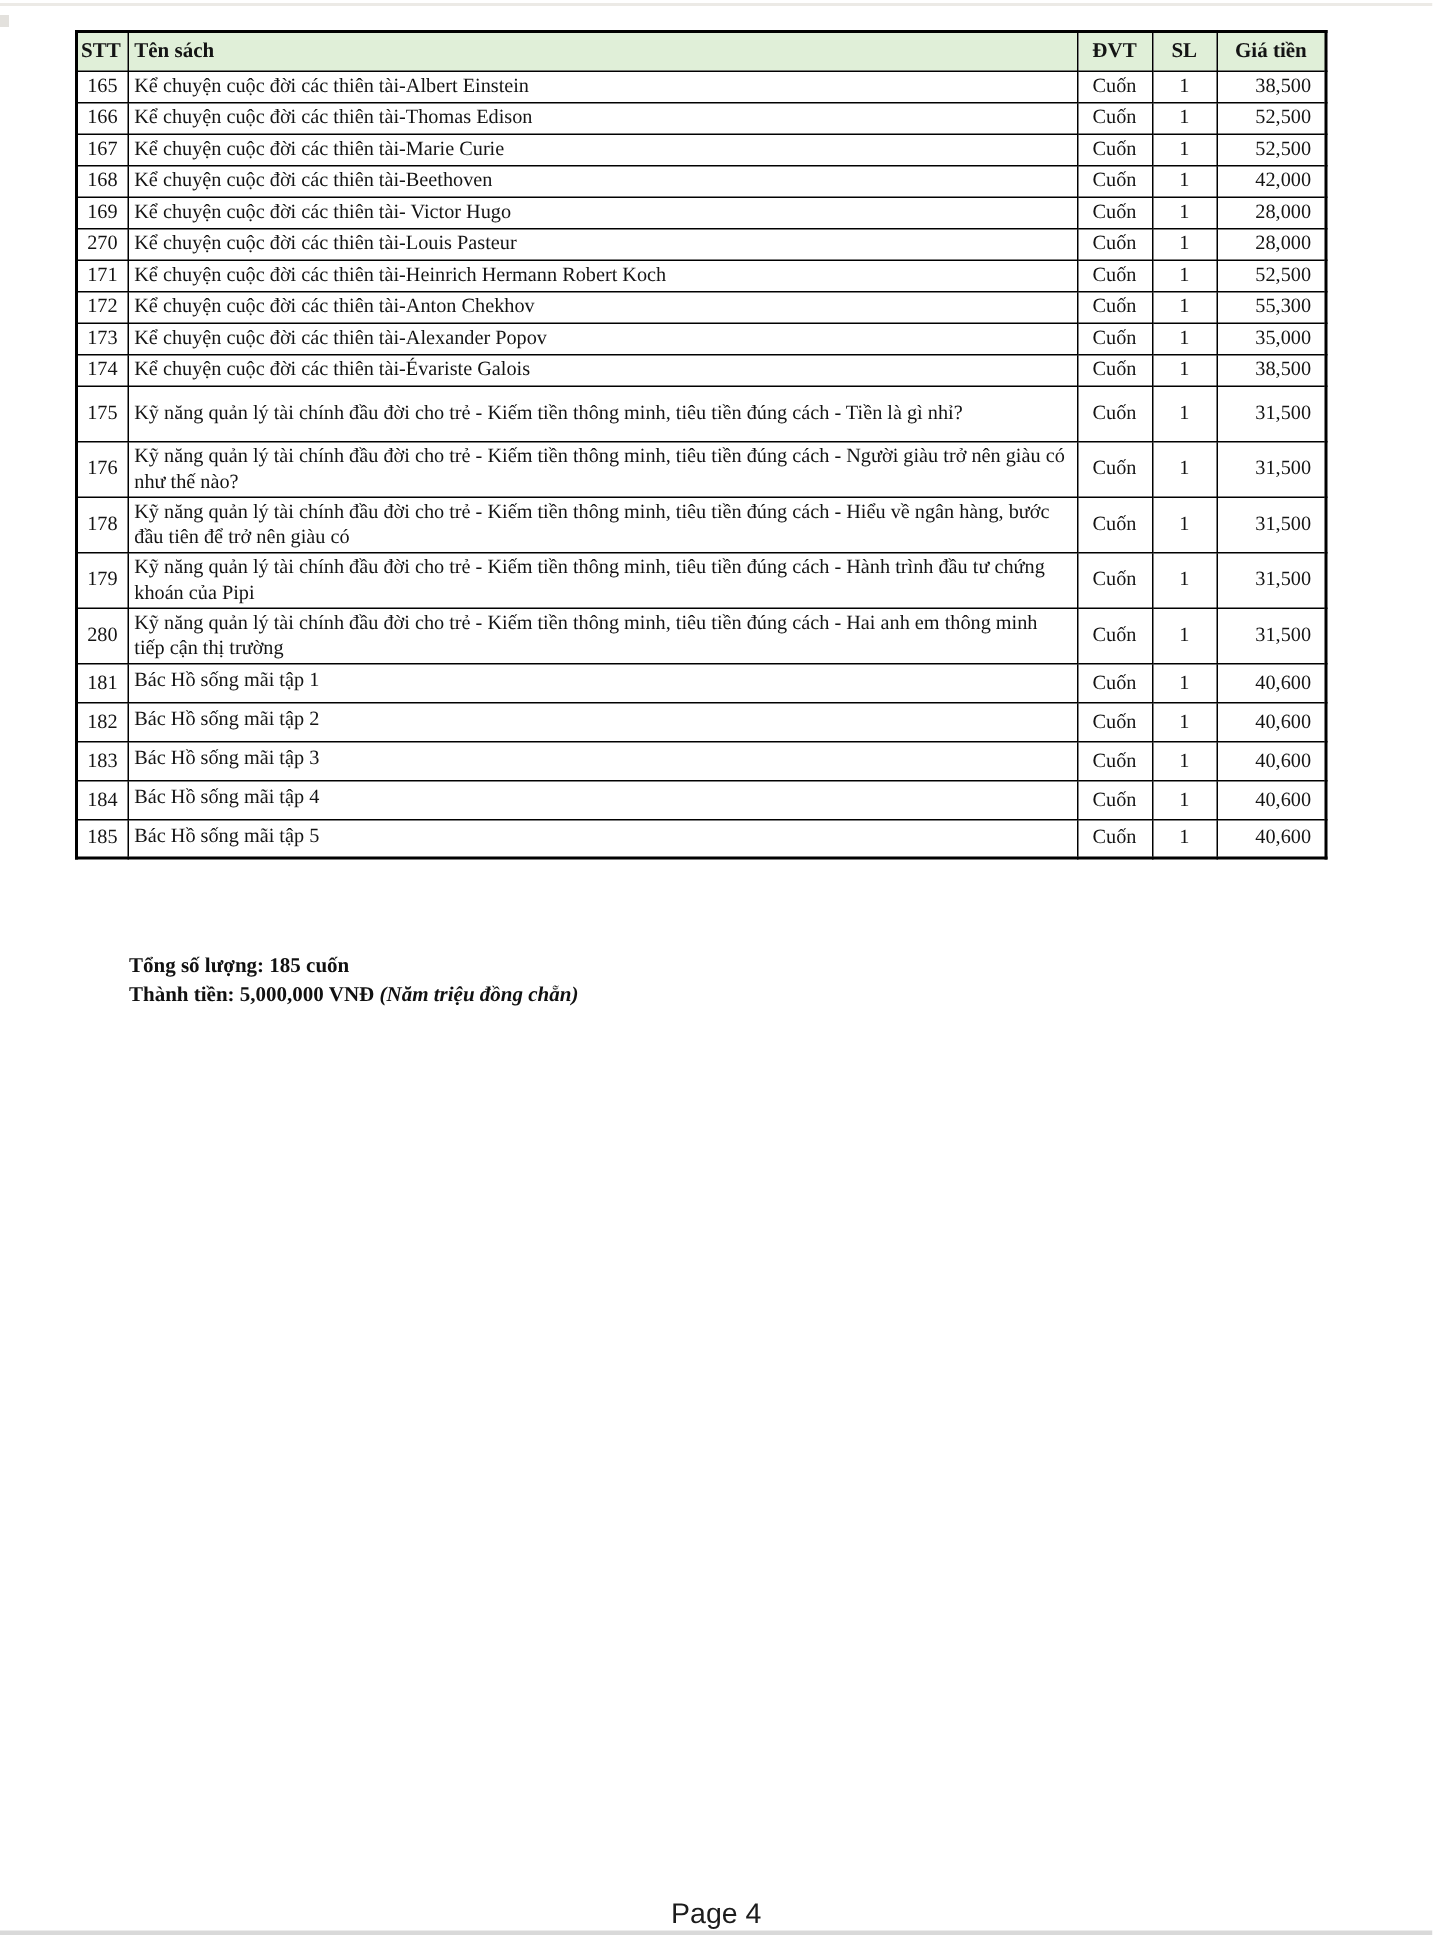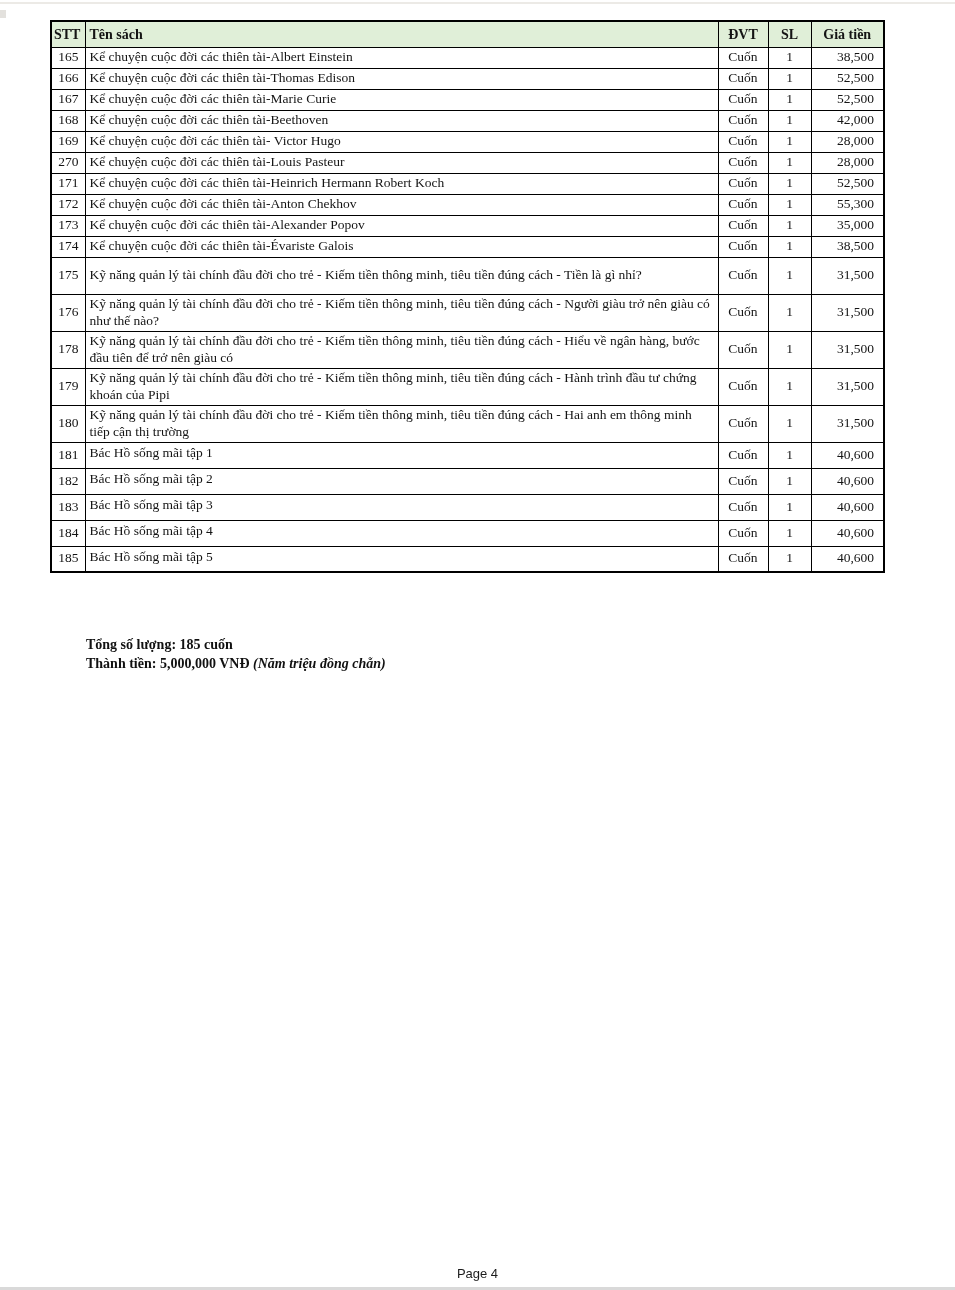--- a/index.html
+++ b/index.html
@@ -62,21 +62,21 @@
   .summary {
     position: absolute; left: 86px; top: 635px;
     font-size: 14px; font-weight: bold; line-height: 19px;
     color: #111;
   }
   .summary .amount-words { font-style: italic; }
   .page-footer {
     position: absolute; left: 0; top: 1266px; width: 100%;
     text-align: center;
     font-family: "Liberation Sans", sans-serif;
-    font-size: 13px; color: #1c1c1c;
+    font-size: 19px; color: #1c1c1c;
   }
 </style>
 </head>
 <body>
 
 <div class="scan-edge-top"></div>
 <div class="scan-mark-left"></div>
 
 <div class="table-wrap">
   <table class="book-table">
@@ -182,21 +182,21 @@
     <td class="c-price">31,500</td>
   </tr>
         <tr class="r-lg">
     <td class="c-stt">179</td>
     <td class="c-title">Kỹ năng quản lý tài chính đầu đời cho trẻ - Kiếm tiền thông minh, tiêu tiền đúng cách - Hành trình đầu tư chứng khoán của Pipi</td>
     <td class="c-dvt">Cuốn</td>
     <td class="c-sl">1</td>
     <td class="c-price">31,500</td>
   </tr>
         <tr class="r-lg">
-    <td class="c-stt">180</td>
+    <td class="c-stt">280</td>
     <td class="c-title">Kỹ năng quản lý tài chính đầu đời cho trẻ - Kiếm tiền thông minh, tiêu tiền đúng cách - Hai anh em thông minh tiếp cận thị trường</td>
     <td class="c-dvt">Cuốn</td>
     <td class="c-sl">1</td>
     <td class="c-price">31,500</td>
   </tr>
         <tr class="r-md title-top">
     <td class="c-stt">181</td>
     <td class="c-title">Bác Hồ sống mãi tập 1</td>
     <td class="c-dvt">Cuốn</td>
     <td class="c-sl">1</td>

